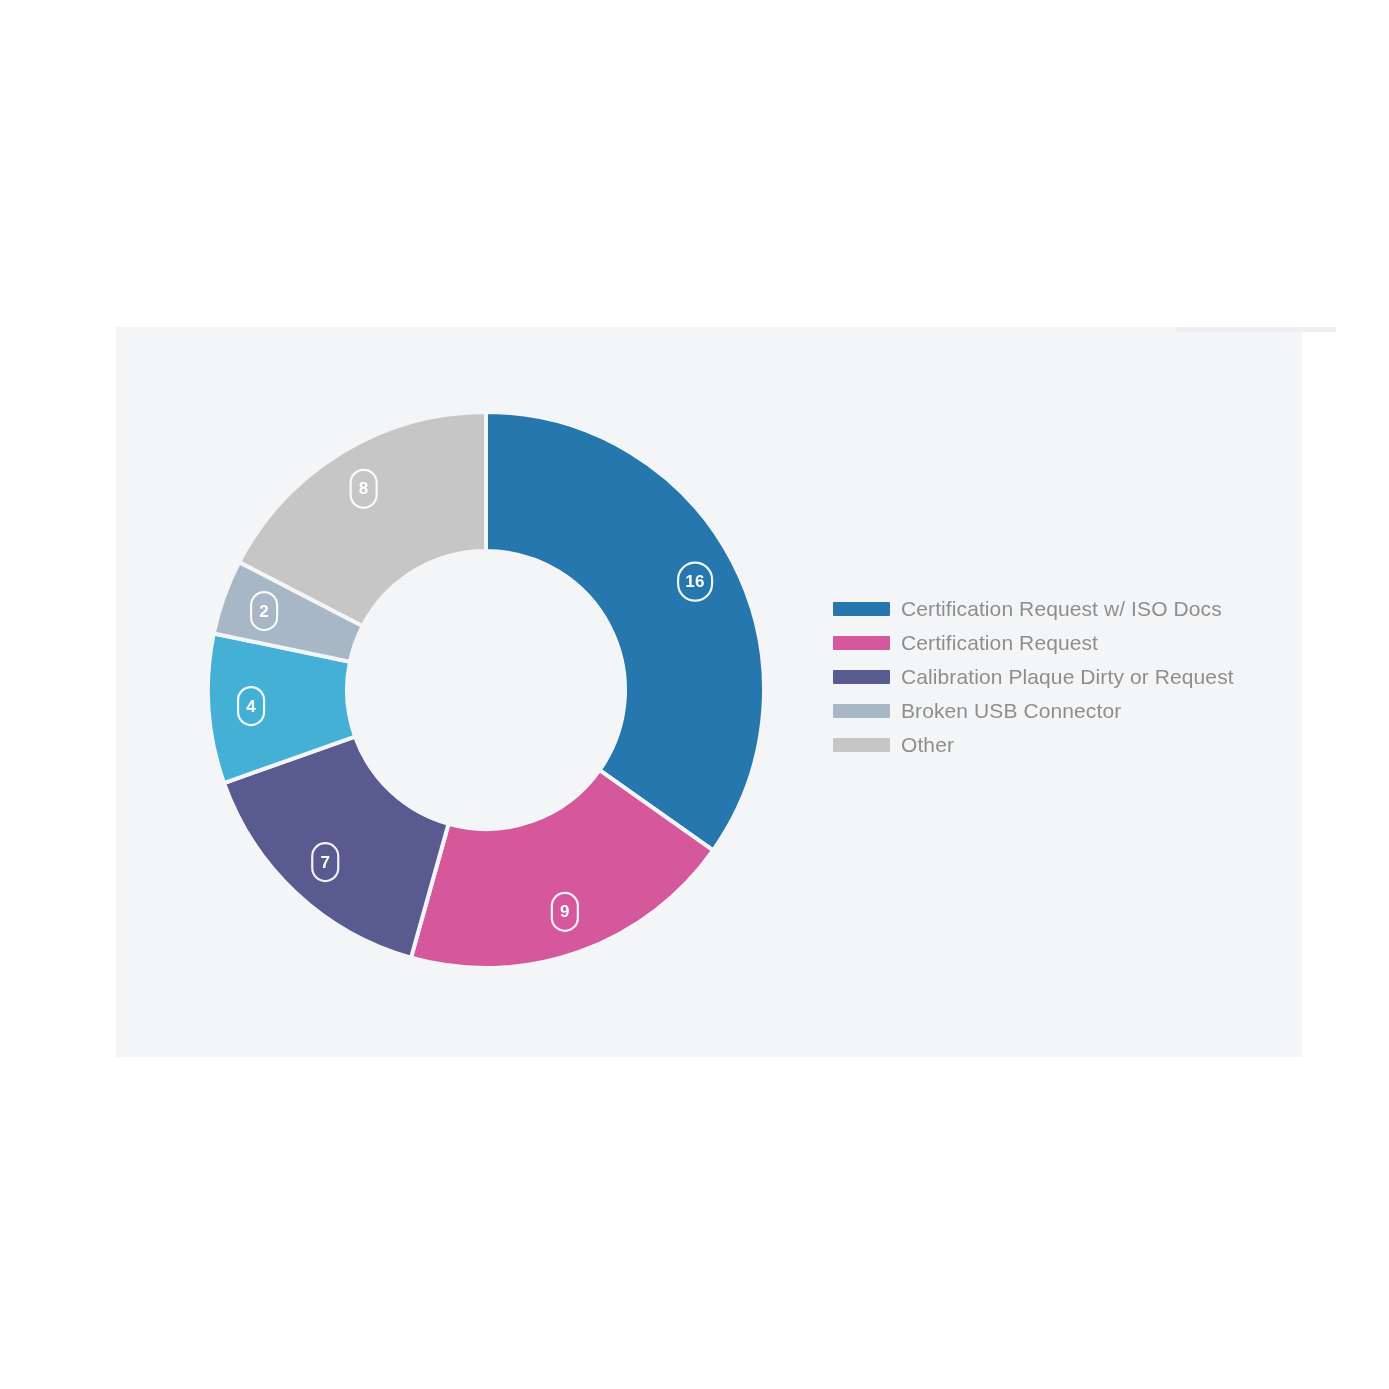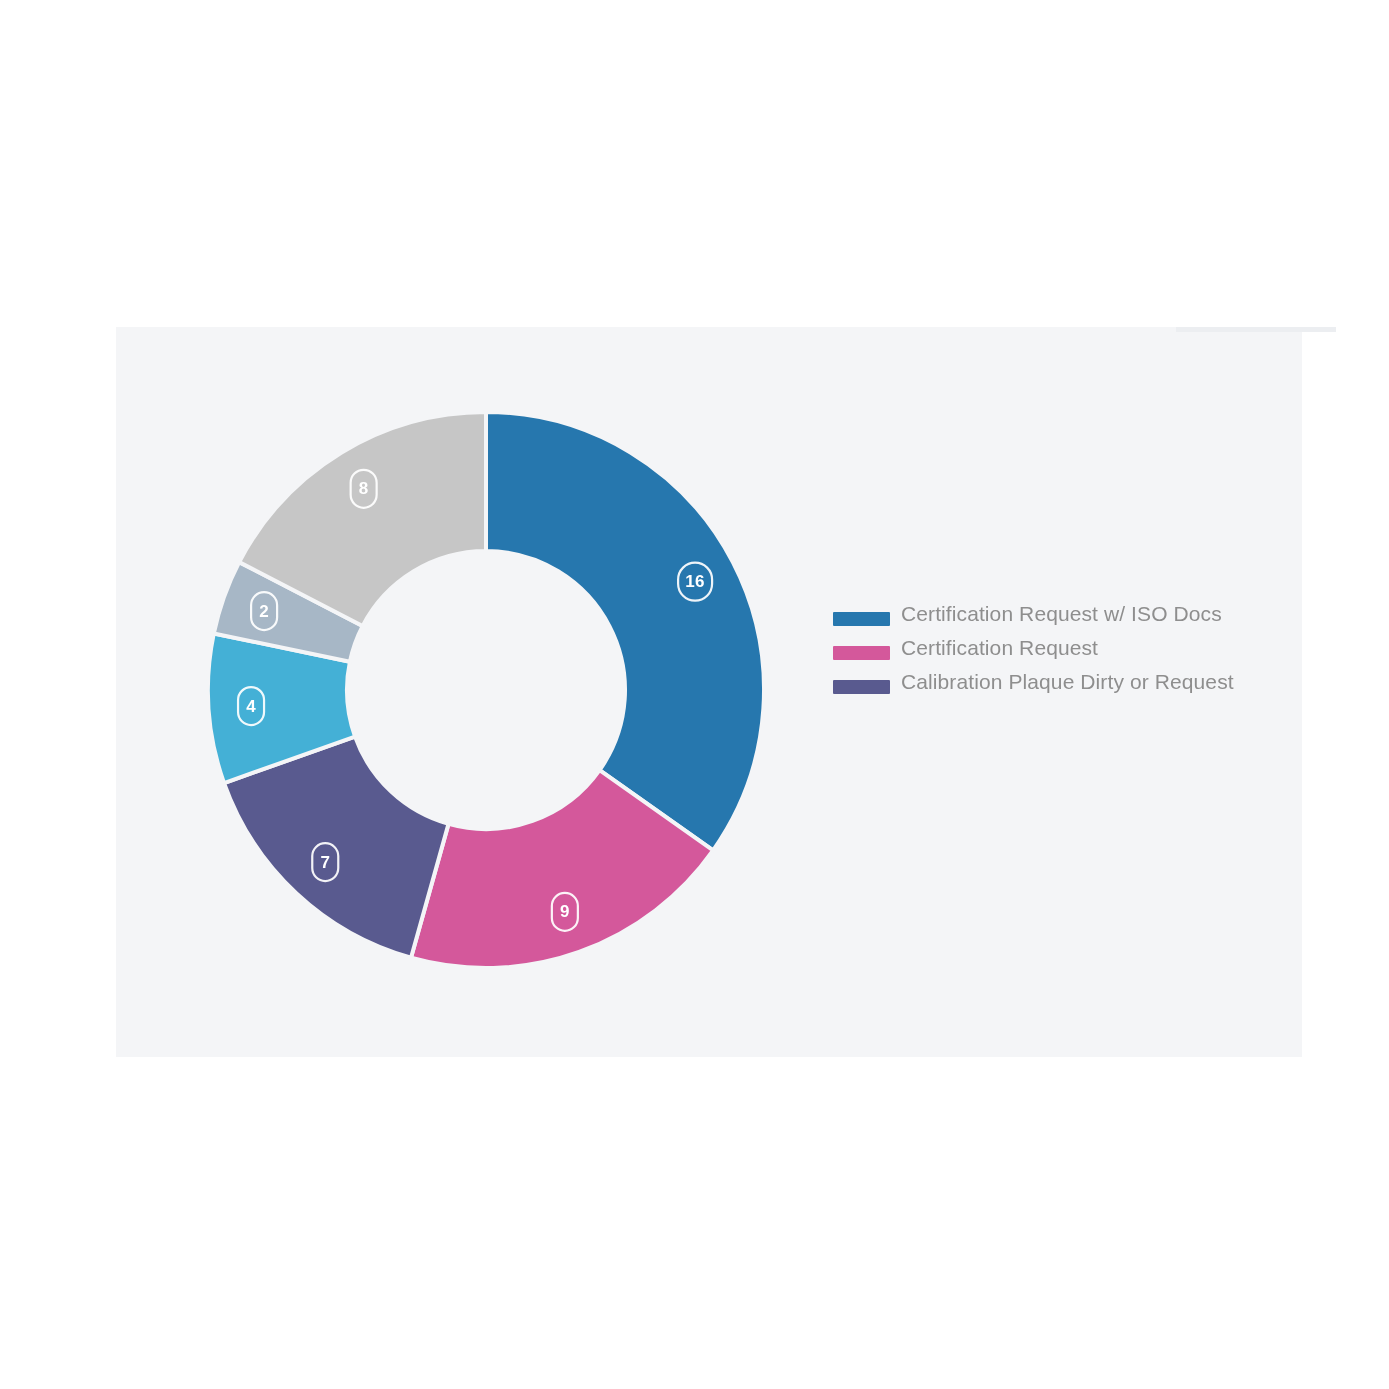--- a/index.html
+++ b/index.html
@@ -62,21 +62,21 @@
     letter-spacing: 0.3px;
   }
   #legend {
     position: absolute;
     left: 717px;
     top: 265px;
     width: 430px;
   }
   .legend-row {
     display: flex;
-    align-items: flex-end;
+    align-items: center;
     height: 34px;
   }
   .legend-swatch {
     width: 57px;
     height: 14px;
     flex: 0 0 auto;
     border-radius: 1px;
   }
   .legend-label {
     margin-left: 11px;
@@ -140,15 +140,23 @@
         <span class="legend-label">Certification Request w/ ISO Docs</span>
       </div>
       <div class="legend-row">
         <span class="legend-swatch" style="background: rgb(212, 88, 155);"></span>
         <span class="legend-label">Certification Request</span>
       </div>
       <div class="legend-row">
         <span class="legend-swatch" style="background: rgb(89, 90, 143);"></span>
         <span class="legend-label">Calibration Plaque Dirty or Request</span>
       </div>
+      <div class="legend-row">
+        <span class="legend-swatch" style="background: rgb(167, 183, 198);"></span>
+        <span class="legend-label">Broken USB Connector</span>
+      </div>
+      <div class="legend-row">
+        <span class="legend-swatch" style="background: rgb(198, 198, 198);"></span>
+        <span class="legend-label">Other</span>
+      </div>
     </div>
 
 </div>
 
 </body></html>

